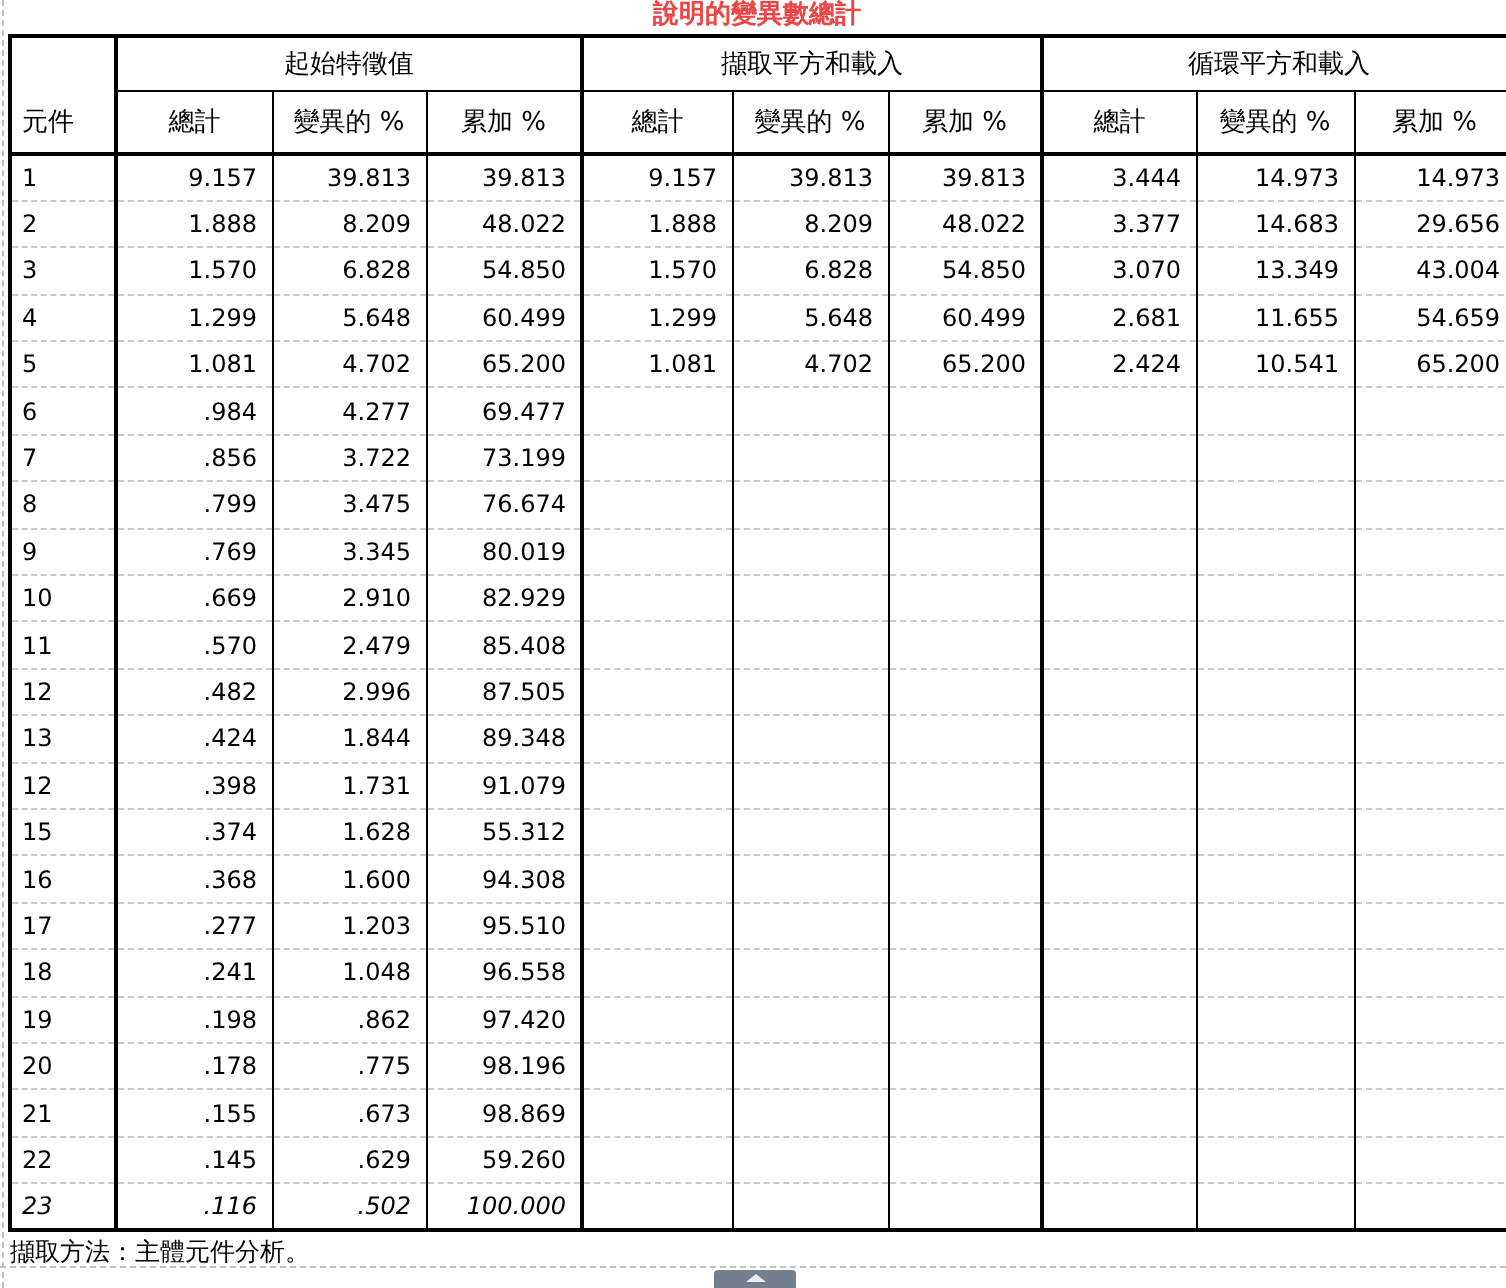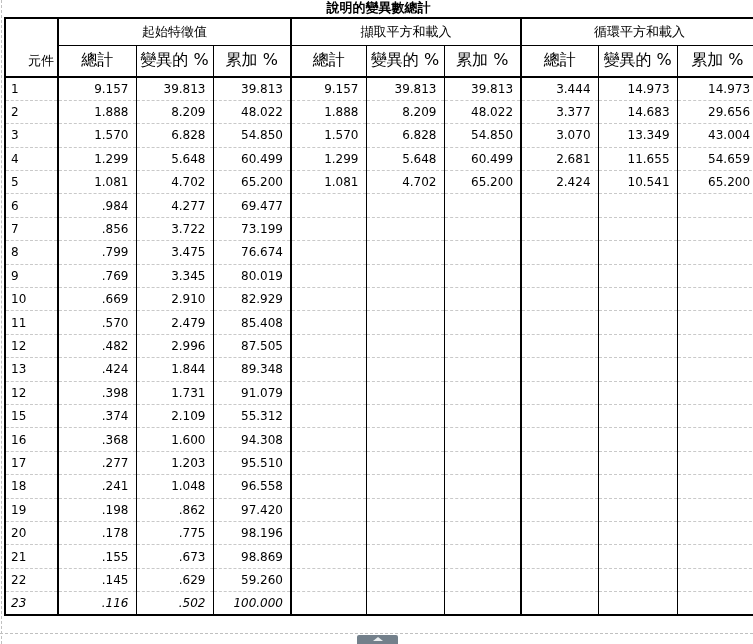--- a/index.html
+++ b/index.html
@@ -27,21 +27,21 @@
     border-top: 1px dashed #c0c0c0;
   }
 
   .table-title {
     position: absolute;
     left: 4px; top: 0;
     width: 749px;
     text-align: center;
     font-size: 13px;
     font-weight: bold;
-    color: #000000;
+    color: #ef4444;
     line-height: 16px;
   }
 
   table.variance {
     position: absolute;
     left: 4px; top: 17px;
     width: 753px;
     border-collapse: collapse;
     table-layout: fixed;
     border: 2px solid #000;
@@ -55,28 +55,28 @@
     border-left: 2px solid #000;
     border-bottom: 1px solid #000;
     text-align: center;
     font-size: 13px;
   }
   th.rowhdr {
     border-right: 2px solid #000;
     border-bottom: 2px solid #000;
     vertical-align: bottom;
     text-align: left;
-    padding: 0 0 6px 22px;
+    padding: 0 0 6px 5px;
     font-size: 13px;
   }
   tr.h2 { height: 32px; }
   tr.h2 th {
     border-bottom: 2px solid #000;
     text-align: center;
-    font-size: 16px;
+    font-size: 13px;
     vertical-align: middle;
   }
 
   .v1 { border-right: 1px solid #000; }
   .v2 { border-right: 2px solid #000; }
 
   tbody tr { height: 23.4px; }
   tbody td {
     border-bottom: 1px dashed #c9c9c9;
     font-size: 12px;
@@ -327,21 +327,21 @@
           <td class="v1"></td>
           <td class="v1"></td>
           <td class="v2"></td>
           <td class="v1"></td>
           <td class="v1"></td>
           <td></td>
         </tr>
         <tr>
           <td class="comp">15</td>
           <td class="v1">.374</td>
-          <td class="v1">2.109</td>
+          <td class="v1">1.628</td>
           <td class="v2">55.312</td>
           <td class="v1"></td>
           <td class="v1"></td>
           <td class="v2"></td>
           <td class="v1"></td>
           <td class="v1"></td>
           <td></td>
         </tr>
         <tr>
           <td class="comp">16</td>
@@ -435,18 +435,19 @@
           <td class="v1"></td>
           <td class="v1"></td>
           <td class="v2"></td>
           <td class="v1"></td>
           <td class="v1"></td>
           <td></td>
         </tr>
       </tbody>
   </table>
 
+  <div class="footnote">擷取方法：主體元件分析。</div>
 
   <div class="scroll-top-btn">
     <span class="arrow"></span>
   </div>
 
 </div>
 
 </body></html>

